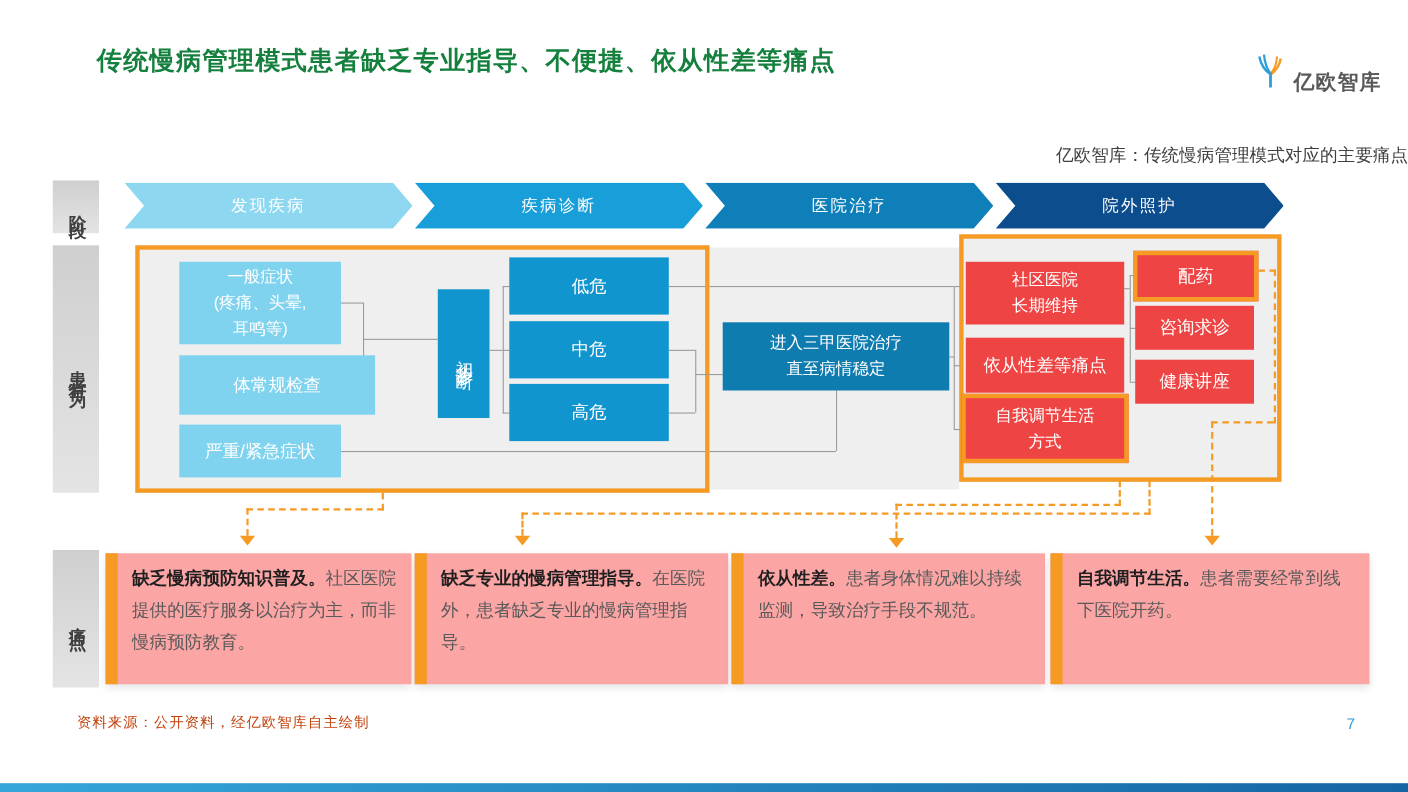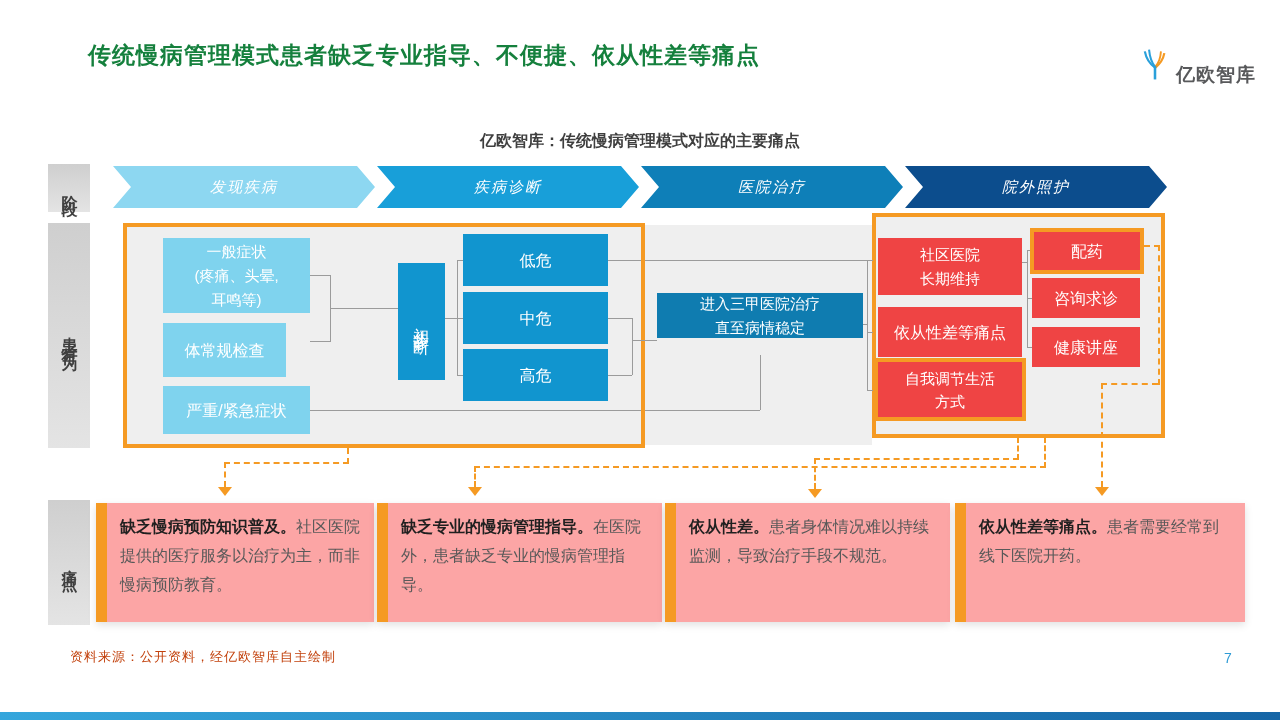--- a/index.html
+++ b/index.html
@@ -2,32 +2,32 @@
 <html><head>
 <meta charset="utf-8">
 <style>
   html,body{margin:0;padding:0;background:#fff;}
   .canvas{position:relative;width:1280px;height:720px;background:#fff;overflow:hidden;
           font-family:"Liberation Sans","DejaVu Sans",sans-serif;}
   
   .title{position:absolute;left:88px;top:40px;font-size:23px;font-weight:bold;color:#15803d;letter-spacing:1px;}
   .logo{position:absolute;left:1138px;top:42px;display:flex;align-items:center;gap:4px;}
   .logo-text{font-size:19px;font-weight:bold;color:#58595B;letter-spacing:1px;margin-top:20px;}
-  .subtitle{position:absolute;left:0;top:131px;width:1280px;text-align:center;
-            font-size:16px;font-weight:bold;color:#3F3F3F;}
+  .subtitle{position:absolute;left:0;top:131px;width:1280px;text-align:right;
+            font-size:16px;font-weight:normal;color:#3F3F3F;}
   
   .side{position:absolute;left:48px;width:42px;background:linear-gradient(180deg,#CFCFCF,#E4E4E4);
         display:flex;align-items:center;justify-content:center;
         writing-mode:vertical-rl;text-orientation:upright;
         font-size:16px;font-weight:bold;color:#3F3F3F;letter-spacing:6px;}
   .side.stage{top:164px;height:48px;}
   .side.behavior{top:223px;height:225px;}
   .side.pain{top:500px;height:125px;}
   
-  .stages{position:absolute;left:113px;top:166px;width:1054px;height:30px;font-style:italic;}
+  .stages{position:absolute;left:113px;top:166px;width:1054px;height:30px;}
   .chev{position:absolute;top:0;height:42px;width:262px;color:#fff;font-size:15px;
         display:flex;align-items:center;justify-content:center;letter-spacing:2px;
         clip-path:polygon(0 0,calc(100% - 18px) 0,100% 50%,calc(100% - 18px) 100%,0 100%,18px 50%);}
   .chev.s1{left:0;background:#8DD7F1;}
   .chev.s2{left:264px;background:#189FD9;}
   .chev.s3{left:528px;background:#0E7FB8;}
   .chev.s4{left:792px;background:#0C4D8D;}
   
   .gray-strip{position:absolute;left:645px;top:225px;width:227px;height:220px;background:#EFEFEF;}
   .group{position:absolute;background:#EFEFEF;border:4px solid #F59A23;box-sizing:border-box;}
@@ -119,27 +119,27 @@
   <div class="ln" style="left:867px;top:390px;width:6px;height:1px"></div>
   <div class="ln" style="left:1022px;top:262px;width:5px;height:1px"></div>
   <div class="ln" style="left:1027px;top:250px;width:1px;height:97px"></div>
   <div class="ln" style="left:1027px;top:250px;width:5px;height:1px"></div>
   <div class="ln" style="left:1027px;top:298px;width:5px;height:1px"></div>
   <div class="ln" style="left:1027px;top:347px;width:5px;height:1px"></div>
 
   <div class="fbox lt pre" style="left:163px;top:238px;width:147px;height:75px;line-height:24px">一般症状
 (疼痛、头晕,
 耳鸣等)</div>
-  <div class="fbox lt" style="left:163px;top:323px;width:123px;height:54px">体常规检查</div>
+  <div class="fbox lt" style="left:163px;top:323px;width:178px;height:54px">体常规检查</div>
   <div class="fbox lt" style="left:163px;top:386px;width:147px;height:48px">严重/紧急症状</div>
   <div class="fbox md vtext" style="left:398px;top:263px;width:47px;height:117px">初步诊断</div>
   <div class="fbox md" style="left:463px;top:234px;width:145px;height:52px">低危</div>
   <div class="fbox md" style="left:463px;top:292px;width:145px;height:52px">中危</div>
   <div class="fbox md" style="left:463px;top:349px;width:145px;height:52px">高危</div>
-  <div class="fbox tl pre" style="left:657px;top:293px;width:206px;height:45px;line-height:24px">进入三甲医院治疗
+  <div class="fbox tl pre" style="left:657px;top:293px;width:206px;height:62px;line-height:24px">进入三甲医院治疗
 直至病情稳定</div>
   <div class="fbox nv pre" style="left:878px;top:238px;width:144px;height:57px;line-height:24px">社区医院
 长期维持</div>
   <div class="fbox nv" style="left:878px;top:307px;width:144px;height:50px">依从性差等痛点</div>
   <div class="fbox nv obd pre" style="left:874px;top:358px;width:152px;height:63px;line-height:23px">自我调节生活
 方式</div>
   <div class="fbox nv obd" style="left:1030px;top:228px;width:114px;height:46px">配药</div>
   <div class="fbox nv" style="left:1032px;top:278px;width:108px;height:40px">咨询求诊</div>
   <div class="fbox nv" style="left:1032px;top:327px;width:108px;height:40px">健康讲座</div>
 
@@ -178,21 +178,21 @@
   </div>
   <div class="card" style="left:665px;width:285px">
     <div class="bar"></div>
     <div class="content">
       <b>依从性差。</b><span>患者身体情况难以持续监测，导致治疗手段不规范。</span>
     </div>
   </div>
   <div class="card" style="left:955px;width:290px">
     <div class="bar"></div>
     <div class="content">
-      <b>依从性差等痛点。</b><span>患者需要经常到线下医院开药。</span>
+      <b>自我调节生活。</b><span>患者需要经常到线下医院开药。</span>
     </div>
   </div>
 
   <div class="source">资料来源：公开资料，经亿欧智库自主绘制</div>
   <div class="pagenum">7</div>
   <div class="bottombar"></div>
 
 </div>
 
 </body></html>

